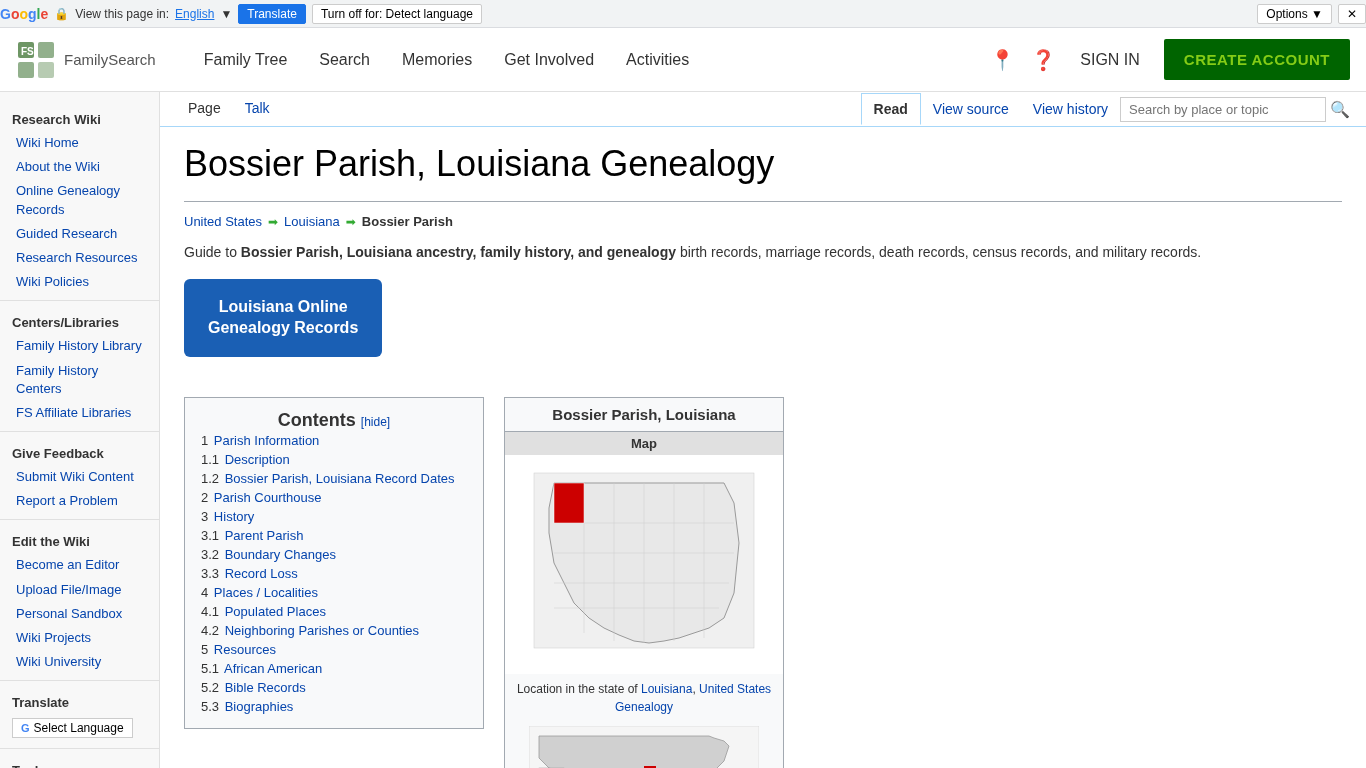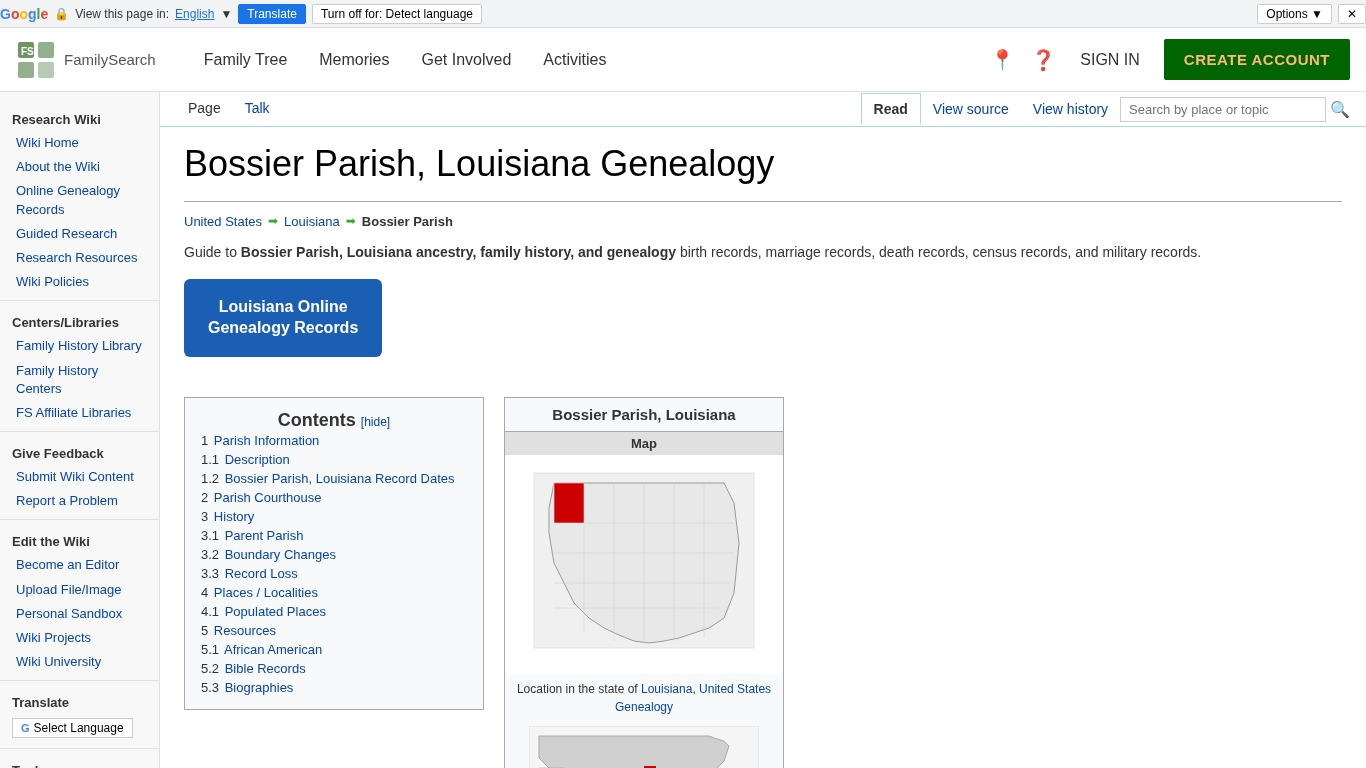--- a/index.html
+++ b/index.html
@@ -93,21 +93,21 @@
     }
     .sign-in-btn {
       font-size: 16px;
       color: #333;
       cursor: pointer;
       text-decoration: none;
       padding: 8px;
     }
     .create-account-btn {
       background: #006400;
-      color: #fdba74;
+      color: #84cc16;
       border: none;
       padding: 12px 20px;
       font-size: 15px;
       font-weight: bold;
       cursor: pointer;
       border-radius: 2px;
       text-transform: uppercase;
       letter-spacing: 0.5px;
     }
 
@@ -223,20 +223,21 @@
       color: #000;
       border-bottom: 1px solid #a2a9b1;
       padding-bottom: 16px;
       margin-bottom: 12px;
     }
     .breadcrumb {
       font-size: 13px;
       color: #0645ad;
       margin-bottom: 12px;
       display: flex;
+      align-items: center;
       gap: 6px;
     }
     .breadcrumb a { color: #0645ad; text-decoration: none; }
     .breadcrumb-arrow { color: #3a3; font-size: 12px; }
     .breadcrumb-current { color: #333; font-weight: bold; }
     .article-intro {
       font-size: 14px;
       line-height: 1.6;
       margin-bottom: 16px;
     }
@@ -351,20 +352,21 @@
       <rect x="2" y="2" width="16" height="16" rx="2" fill="#4a7c3f" opacity="0.8"></rect>
       <rect x="22" y="2" width="16" height="16" rx="2" fill="#4a7c3f" opacity="0.6"></rect>
       <rect x="2" y="22" width="16" height="16" rx="2" fill="#4a7c3f" opacity="0.6"></rect>
       <rect x="22" y="22" width="16" height="16" rx="2" fill="#4a7c3f" opacity="0.4"></rect>
       <text x="5" y="15" font-size="10" fill="#fff" font-weight="bold">FS</text>
     </svg>
     <span style="font-size:15px; color:#555;">FamilySearch</span>
   </div>
   <div class="nav-links">
     <a class="nav-link">Family Tree</a>
+    <a class="nav-link">Search</a>
     <a class="nav-link">Memories</a>
     <a class="nav-link">Get Involved</a>
     <a class="nav-link">Activities</a>
   </div>
   <div class="nav-actions">
     <span class="nav-icon">📍</span>
     <span class="nav-icon">❓</span>
     <a class="sign-in-btn">SIGN IN</a>
     <button class="create-account-btn">CREATE ACCOUNT</button>
   </div>
@@ -456,20 +458,21 @@
             <li class="toc-main"><span class="toc-num">1</span> <a href="#">Parish Information</a></li>
             <li class="toc-sub"><span class="toc-num">1.1</span> <a href="#">Description</a></li>
             <li class="toc-sub"><span class="toc-num">1.2</span> <a href="#">Bossier Parish, Louisiana Record Dates</a></li>
             <li class="toc-main"><span class="toc-num">2</span> <a href="#">Parish Courthouse</a></li>
             <li class="toc-main"><span class="toc-num">3</span> <a href="#">History</a></li>
             <li class="toc-sub"><span class="toc-num">3.1</span> <a href="#">Parent Parish</a></li>
             <li class="toc-sub"><span class="toc-num">3.2</span> <a href="#">Boundary Changes</a></li>
             <li class="toc-sub"><span class="toc-num">3.3</span> <a href="#">Record Loss</a></li>
             <li class="toc-main"><span class="toc-num">4</span> <a href="#">Places / Localities</a></li>
             <li class="toc-sub"><span class="toc-num">4.1</span> <a href="#">Populated Places</a></li>
+            <li class="toc-sub"><span class="toc-num">4.2</span> <a href="#">Neighboring Parishes or Counties</a></li>
             <li class="toc-main"><span class="toc-num">5</span> <a href="#">Resources</a></li>
             <li class="toc-sub"><span class="toc-num">5.1</span> <a href="#">African American</a></li>
             <li class="toc-sub"><span class="toc-num">5.2</span> <a href="#">Bible Records</a></li>
             <li class="toc-sub"><span class="toc-num">5.3</span> <a href="#">Biographies</a></li>
           </ul>
         </div>
 
         <div class="map-box">
           <div class="map-box-title">Bossier Parish, Louisiana</div>
           <div class="map-box-subtitle">Map</div>

